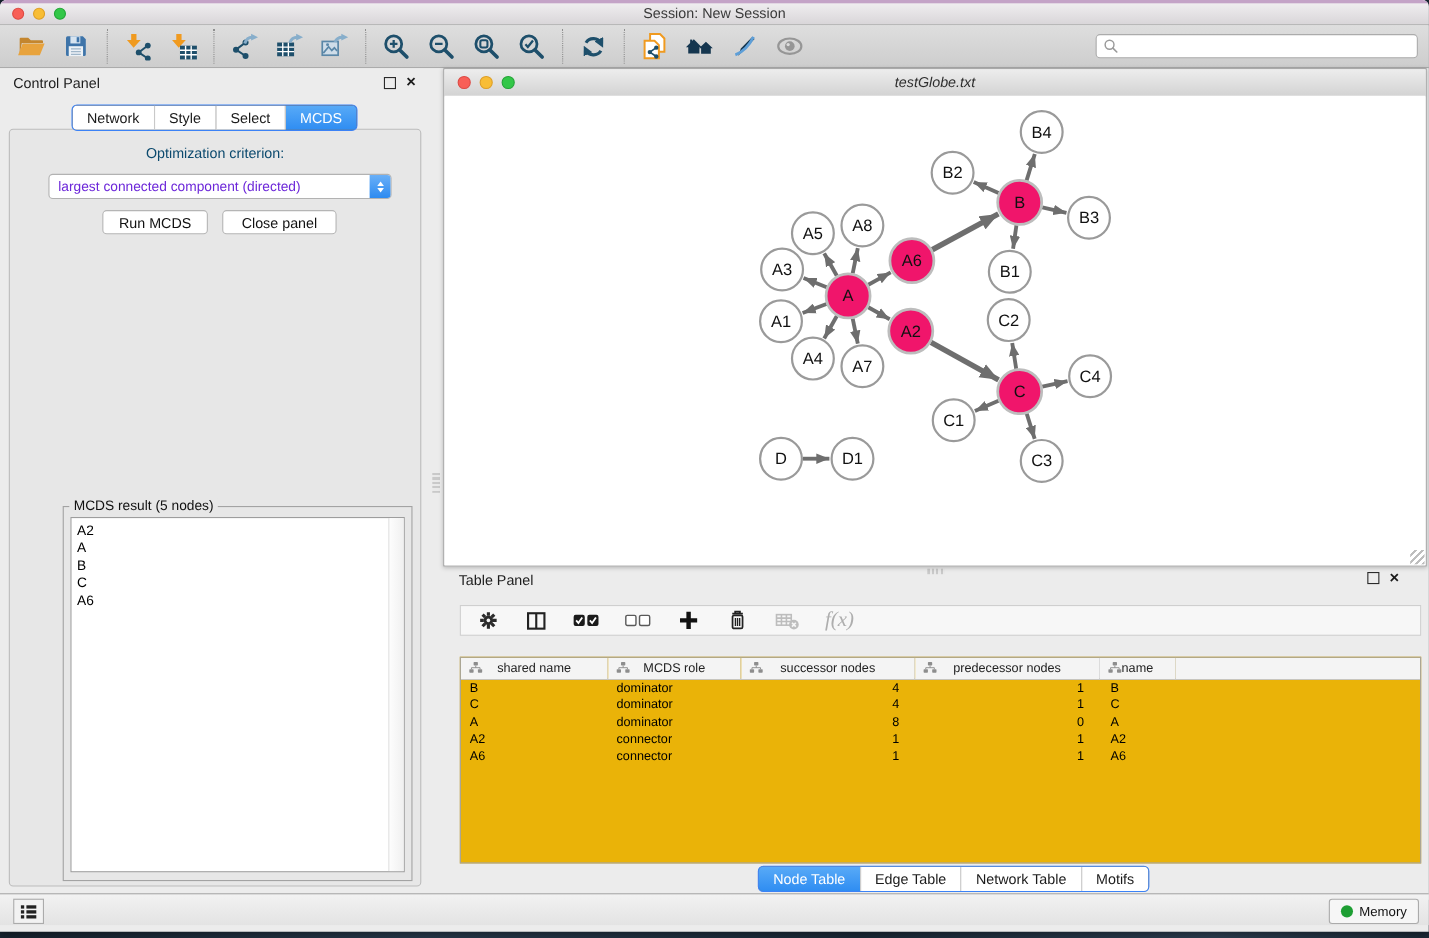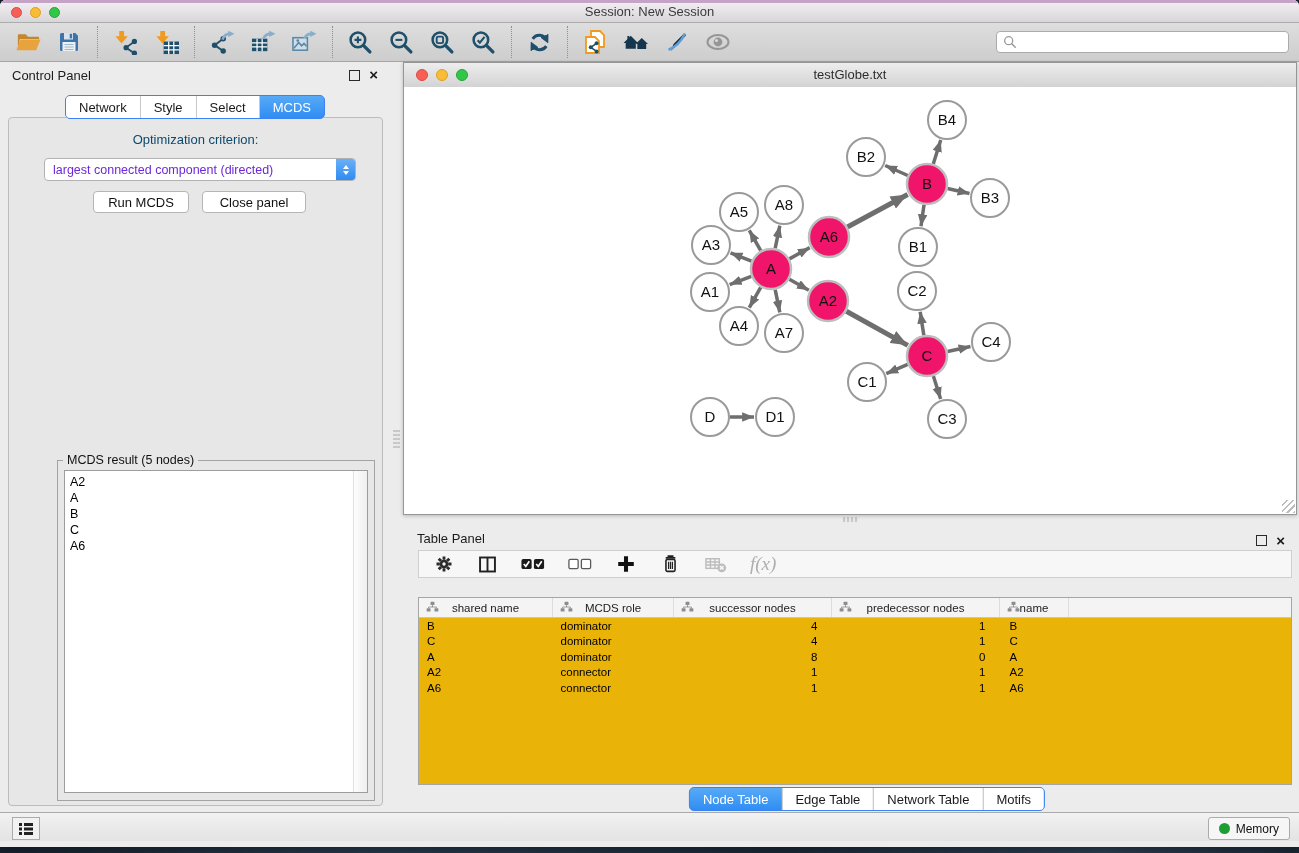--- a/index.html
+++ b/index.html
@@ -46,31 +46,31 @@
   .result-group{position:absolute;left:6px;right:7px;top:342px;bottom:4px;border:1px solid #a3a3a3;margin-left:42px;}
   .result-group-title{position:absolute;top:-8px;left:5px;background:#e7e7e7;padding:0 4px;font-size:12.5px;color:#111;}
   .result-list{position:absolute;left:6px;right:6px;top:9px;bottom:7px;background:#fff;border:1px solid #9d9d9d;overflow:hidden;}
   .result-scroll{position:absolute;right:0;top:0;bottom:0;width:13px;background:linear-gradient(90deg,#fdfdfd,#f0f0f0);border-left:1px solid #e0e0e0;}
   .result-item{font-size:12.5px;line-height:16px;padding-left:5px;color:#000;}
   .result-items-wrap{padding-top:3px;}
   .v-split-handle{position:absolute;left:393px;top:368px;width:7px;height:18px;background:repeating-linear-gradient(#c9c9c9 0 2px,#e9e9e9 2px 4px);}
   .h-split-handle{position:absolute;left:843px;top:454.5px;width:16px;height:5px;background:repeating-linear-gradient(90deg,#c9c9c9 0 2px,#e9e9e9 2px 4px);}
   
   .network-window{position:absolute;left:403px;top:0;width:894px;height:453px;border:1px solid #969696;background:#fff;box-sizing:border-box;box-shadow:0 1px 4px rgba(0,0,0,.22);}
-  .nw-titlebar{position:relative;height:24px;background:linear-gradient(#ededed,#d3d3d3);border-bottom:1px solid #b0b0b0;}
+  .nw-titlebar{position:relative;height:24px;background:linear-gradient(#ededed,#d3d3d3);border-bottom:1px solid #b0b0b0;font-style:italic;}
   .nw-tl{position:absolute;top:6px;width:12px;height:12px;border-radius:50%;box-sizing:border-box;}
   .nw-tl.red{left:12px;background:#f85f57;border:1px solid #dd4a44;}
   .nw-tl.yellow{left:32px;background:#f8bd35;border:1px solid #de9f26;}
   .nw-tl.green{left:52px;background:#33c748;border:1px solid #23a537;}
   .nw-title{position:absolute;left:0;right:0;top:4px;text-align:center;font-size:13px;color:#2d2d2d;}
   .net-canvas{position:absolute;left:0;right:0;top:24px;bottom:0;background:#fff;overflow:hidden;}
   .resize-grip{position:absolute;right:1px;bottom:1px;width:13px;height:13px;background:repeating-linear-gradient(135deg,transparent 0 3px,#bdbdbd 3px 4.5px);}
   
   .table-panel{position:absolute;left:403px;top:458px;right:0;bottom:0;}
-  .tp-header{position:absolute;left:0;top:0;right:0;height:26px;display:flex;align-items:flex-end;padding:0 14px;font-size:13px;color:#1c1c1c;}
+  .tp-header{position:absolute;left:0;top:0;right:13px;height:26px;display:flex;align-items:flex-start;padding:0 14px;font-size:13px;color:#1c1c1c;}
   .tp-toolbar{position:absolute;left:15px;right:7px;top:30px;height:28px;background:#f7f7f7;border:1px solid #cfcfcf;display:flex;align-items:center;padding-left:15px;gap:23px;box-sizing:border-box;}
   .tp-icon{display:flex;align-items:center;justify-content:center;cursor:default;}
   .fx-label{font-family:"Liberation Serif","DejaVu Serif",serif;font-style:italic;color:#aeaeae;font-size:19px;}
   .tp-table-wrap{position:absolute;left:15px;right:7px;top:77px;bottom:33px;background:#eab308;border:1px solid #a5a5a5;overflow:hidden;box-sizing:border-box;}
   table.data{border-collapse:collapse;table-layout:fixed;width:100%;}
   table.data th{height:19px;background:#f4f4f4;border-right:1px solid #dcdcdc;border-bottom:1px solid #c6c6c6;font-weight:normal;font-size:11.5px;color:#222;position:relative;text-align:center;padding:0;}
   table.data th.filler{border-right:none;}
   .hdr-icon{position:absolute;left:7px;top:3px;}
   table.data td{height:15.5px;font-size:11.5px;color:#000;padding:0 8px;white-space:nowrap;overflow:hidden;}
   table.data td.num{text-align:right;padding-right:14px;}

